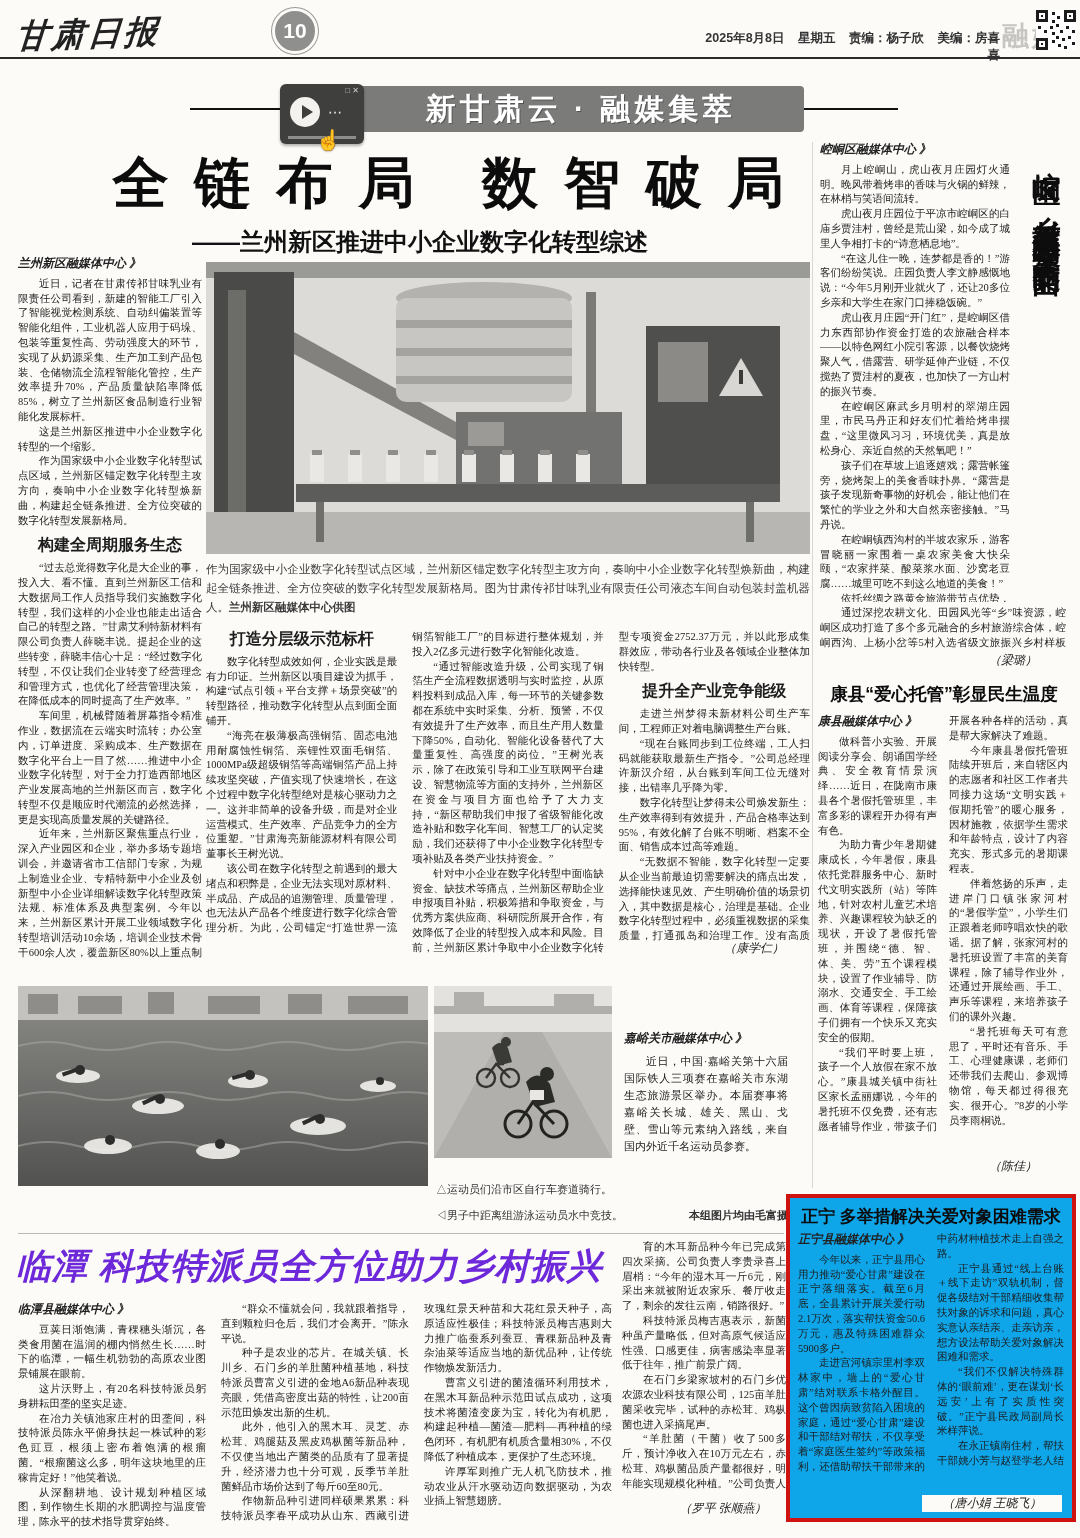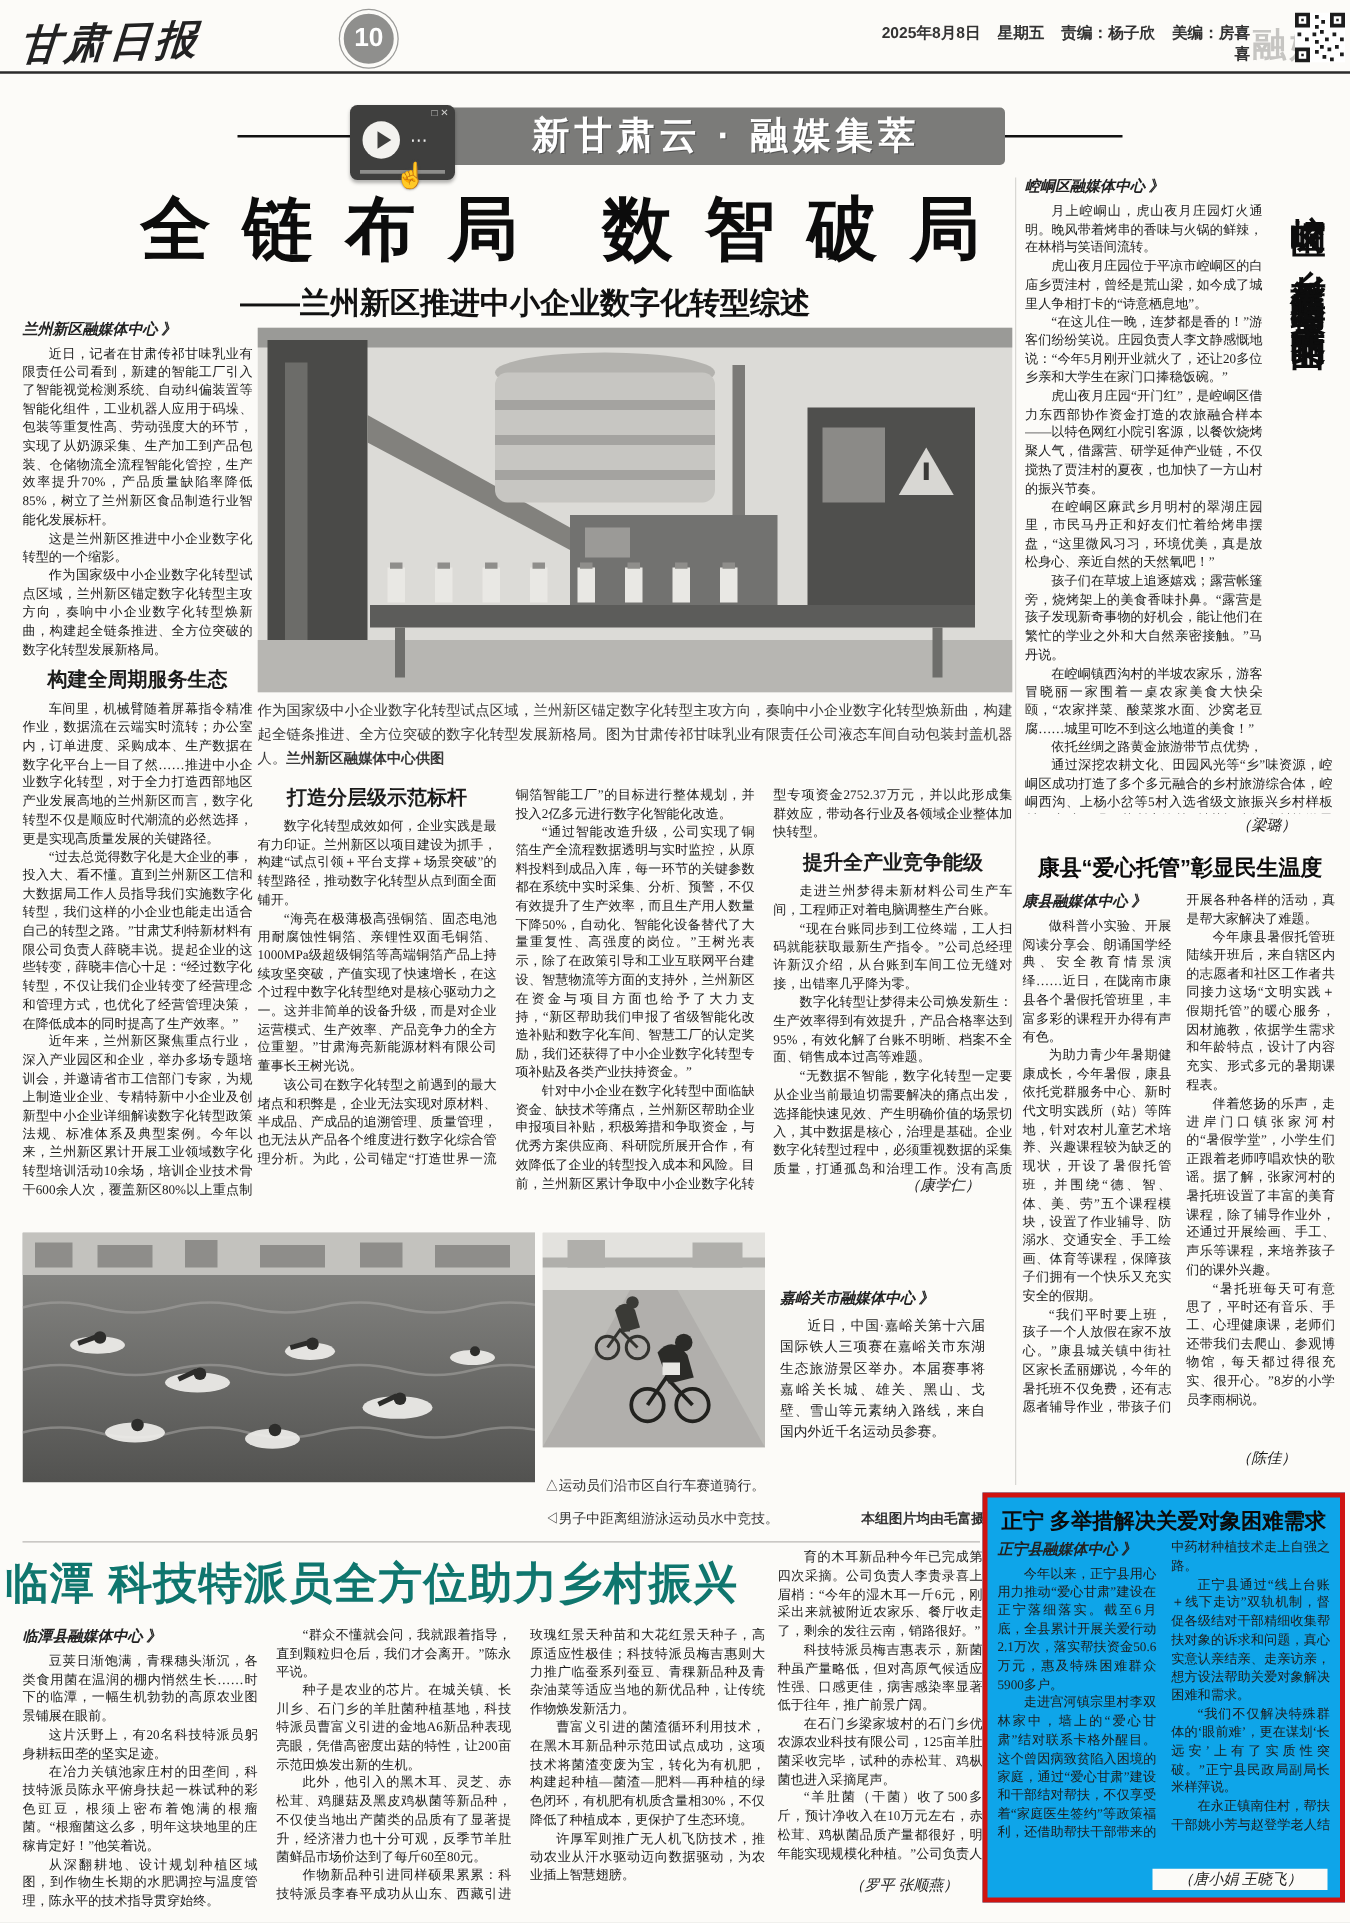--- a/index.html
+++ b/index.html
@@ -6,21 +6,21 @@
   .page{position:relative;width:1080px;height:1538px;margin:0 auto;background:#fcfbf8;overflow:hidden;
         font-family:"Liberation Serif",serif;color:#1c1c1c;}
   .abs{position:absolute;}
   
   .masthead{left:16px;top:12px;font-size:33px;font-weight:bold;font-style:italic;
             transform:skewX(-6deg) rotate(-2deg);letter-spacing:3px;color:#222;}
   .hrule{left:0;top:57px;width:1080px;height:2px;background:#2b2b2b;}
   .pagenum{left:272px;top:8px;width:40px;height:40px;border-radius:50%;background:#8f8f8d;color:#fff;
            font-family:"Liberation Sans",sans-serif;font-weight:bold;font-size:21px;line-height:40px;
            text-align:center;border:3px solid #fcfbf8;box-shadow:0 0 0 1px #9a9a98;z-index:2;}
-  .dateline{left:690px;top:18px;width:310px;font-family:"Liberation Sans",sans-serif;
+  .dateline{left:690px;top:30px;width:310px;font-family:"Liberation Sans",sans-serif;
             font-size:12.5px;font-weight:bold;color:#333;text-align:right;}
   .dateline span{margin-left:10px;}
   .sec-label{left:1002px;top:18px;font-family:"Liberation Sans",sans-serif;font-size:27px;
              font-weight:bold;color:#c6c5c2;letter-spacing:3px;}
   .qr{left:1036px;top:10px;}
   
   .bline{top:108px;height:2px;background:#111;}
   .player{left:280px;top:84px;width:84px;height:60px;background:#3f3f3e;border-radius:6px;z-index:2;
           box-shadow:0 2px 3px rgba(0,0,0,.3);}
   .player .win{position:absolute;right:5px;top:2px;color:#cfcfcd;font-size:8px;font-family:"Liberation Sans",sans-serif;}
@@ -50,22 +50,22 @@
   .caption{font-size:11.5px;line-height:19px;color:#3a3a3a;text-align:justify;}
   .vhl{writing-mode:vertical-rl;font-family:"Liberation Sans",sans-serif;font-weight:900;
        font-size:28px;letter-spacing:4px;color:#0d0d0d;line-height:56px;}
   .vdiv{width:1px;background:#d8d7d3;}
   .hdiv{height:1px;background:#b9b8b4;}
   .redbox{left:786px;top:1194px;width:290px;height:328px;border:4px solid #cf1310;background:#0ea5e9;box-sizing:border-box;}
   .red-hl{font-family:"Liberation Sans",sans-serif;font-weight:900;font-size:17px;white-space:nowrap;
           text-align:center;margin:7px 0 4px 0;color:#0b0b0b;}
   .kx-hl{left:816px;top:682px;width:256px;text-align:center;font-family:"Liberation Sans",sans-serif;
          font-weight:900;font-size:17.5px;white-space:nowrap;color:#0b0b0b;}
-  .lt-hl{left:4px;top:1243px;width:600px;font-family:"Liberation Sans",sans-serif;font-weight:900;
-         font-size:35px;white-space:nowrap;color:#0f766e;letter-spacing:1px;}
+  .lt-hl{left:16px;top:1243px;width:600px;font-family:"Liberation Sans",sans-serif;font-weight:900;
+         font-size:35px;white-space:nowrap;color:#6d28d9;letter-spacing:1px;font-style:italic;}
   .pcap{font-size:11px;color:#333;line-height:15px;}
   .credit{font-weight:bold;}
   svg{display:block;}
 </style>
 </head>
 <body>
 
 <div class="page">
 
   <div class="abs masthead">甘肃日报</div>
@@ -130,22 +130,22 @@
 
   <div class="abs bt" style="left:18px;top:256px;width:184px;height:702px;">
     <p class="mc">兰州新区融媒体中心 》</p>
     <div>
         <p class="para">近日，记者在甘肃传祁甘味乳业有限责任公司看到，新建的智能工厂引入了智能视觉检测系统、自动纠偏装置等智能化组件，工业机器人应用于码垛、包装等重复性高、劳动强度大的环节，实现了从奶源采集、生产加工到产品包装、仓储物流全流程智能化管控，生产效率提升70%，产品质量缺陷率降低85%，树立了兰州新区食品制造行业智能化发展标杆。</p>
         <p class="para">这是兰州新区推进中小企业数字化转型的一个缩影。</p>
         <p class="para">作为国家级中小企业数字化转型试点区域，兰州新区锚定数字化转型主攻方向，奏响中小企业数字化转型焕新曲，构建起全链条推进、全方位突破的数字化转型发展新格局。</p>
       </div>
     <h3 class="h3">构建全周期服务生态</h3>
     <div>
+        <p class="para">“过去总觉得数字化是大企业的事，投入大、看不懂。直到兰州新区工信和大数据局工作人员指导我们实施数字化转型，我们这样的小企业也能走出适合自己的转型之路。”甘肃艾利特新材料有限公司负责人薛晓丰说。提起企业的这些转变，薛晓丰信心十足：“经过数字化转型，不仅让我们企业转变了经营理念和管理方式，也优化了经营管理决策，在降低成本的同时提高了生产效率。”</p>
         <p class="para">车间里，机械臂随着屏幕指令精准作业，数据流在云端实时流转；办公室内，订单进度、采购成本、生产数据在数字化平台上一目了然……推进中小企业数字化转型，对于全力打造西部地区产业发展高地的兰州新区而言，数字化转型不仅是顺应时代潮流的必然选择，更是实现高质量发展的关键路径。</p>
-        <p class="para">“过去总觉得数字化是大企业的事，投入大、看不懂。直到兰州新区工信和大数据局工作人员指导我们实施数字化转型，我们这样的小企业也能走出适合自己的转型之路。”甘肃艾利特新材料有限公司负责人薛晓丰说。提起企业的这些转变，薛晓丰信心十足：“经过数字化转型，不仅让我们企业转变了经营理念和管理方式，也优化了经营管理决策，在降低成本的同时提高了生产效率。”</p>
         <p class="para">近年来，兰州新区聚焦重点行业，深入产业园区和企业，举办多场专题培训会，并邀请省市工信部门专家，为规上制造业企业、专精特新中小企业及创新型中小企业详细解读数字化转型政策法规、标准体系及典型案例。今年以来，兰州新区累计开展工业领域数字化转型培训活动10余场，培训企业技术骨干600余人次，覆盖新区80%以上重点制造业企业，有效提升了企业数字化转型认知和积极性。</p>
       </div>
   </div>
 
   <div class="abs" style="left:206px;top:262px;width:604px;height:292px;">
     <svg width="604" height="292" viewBox="0 0 604 292" preserveAspectRatio="none">
       <rect width="604" height="292" fill="#dcdbd7"></rect>
       <rect y="0" width="604" height="16" fill="#9a9a97"></rect>
       <rect x="8" y="10" width="80" height="272" fill="#4a4a48"></rect>
       <rect x="22" y="28" width="18" height="244" fill="#6c6c69"></rect>

